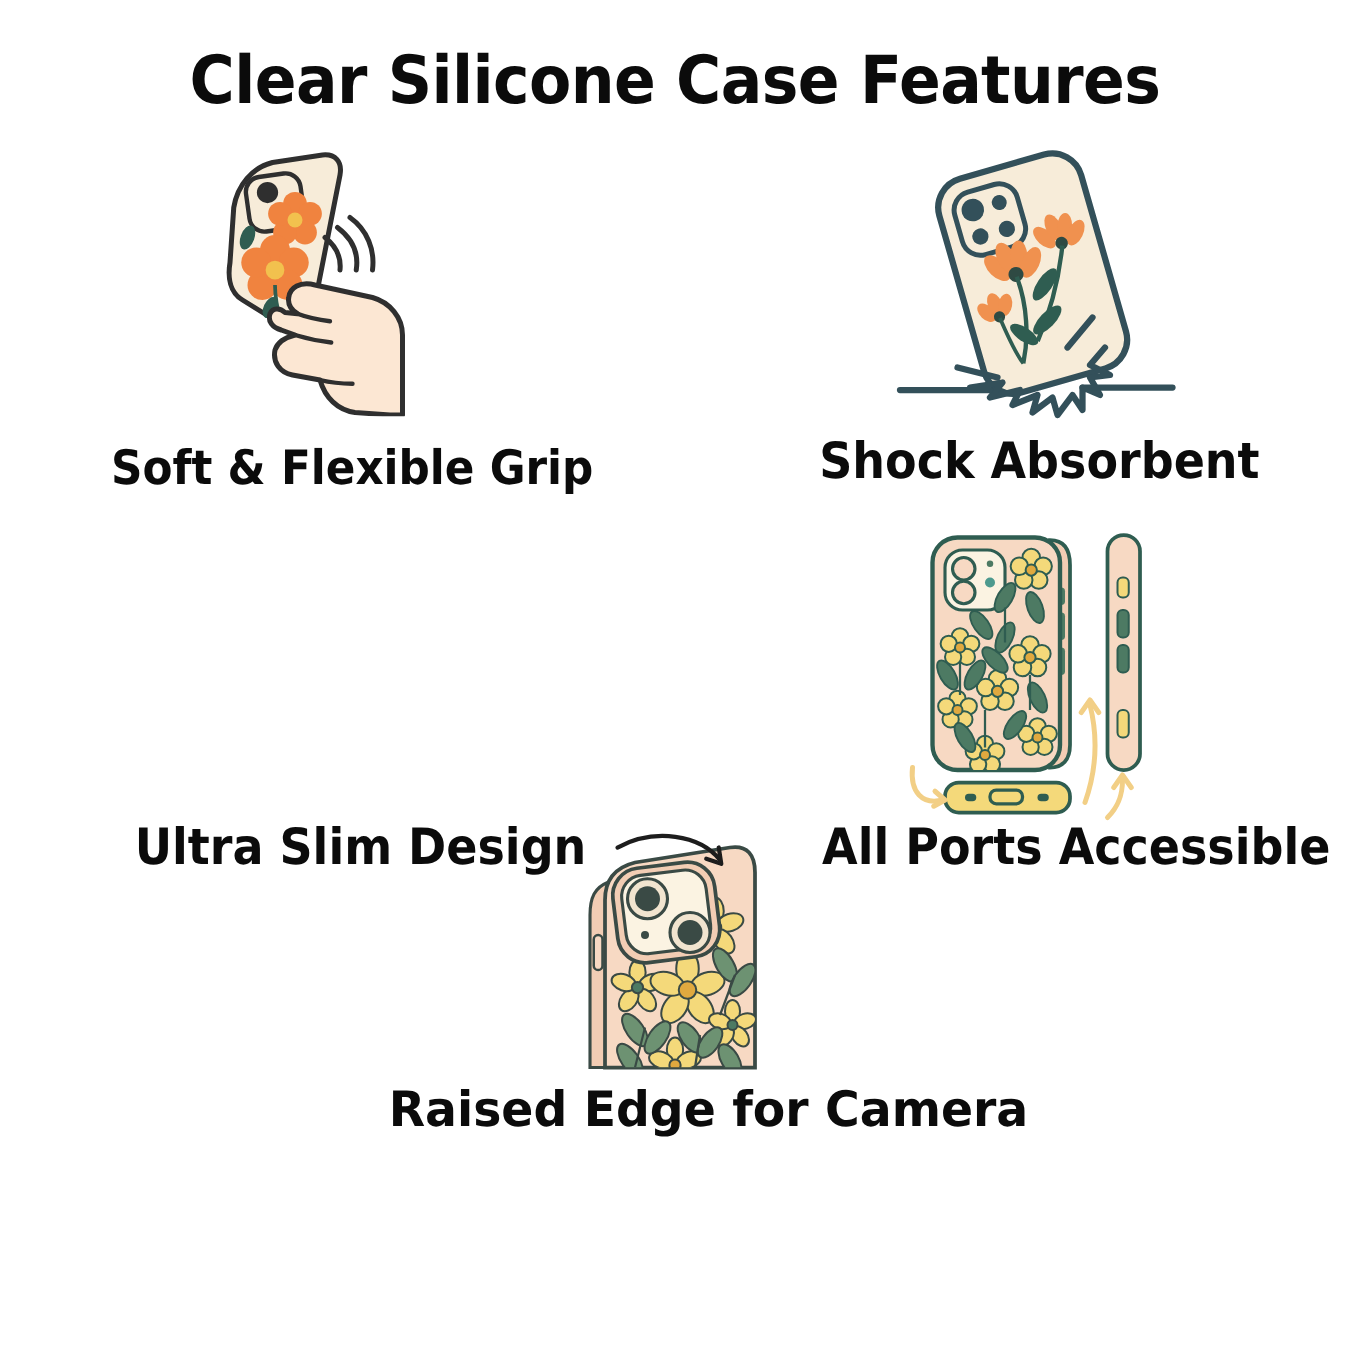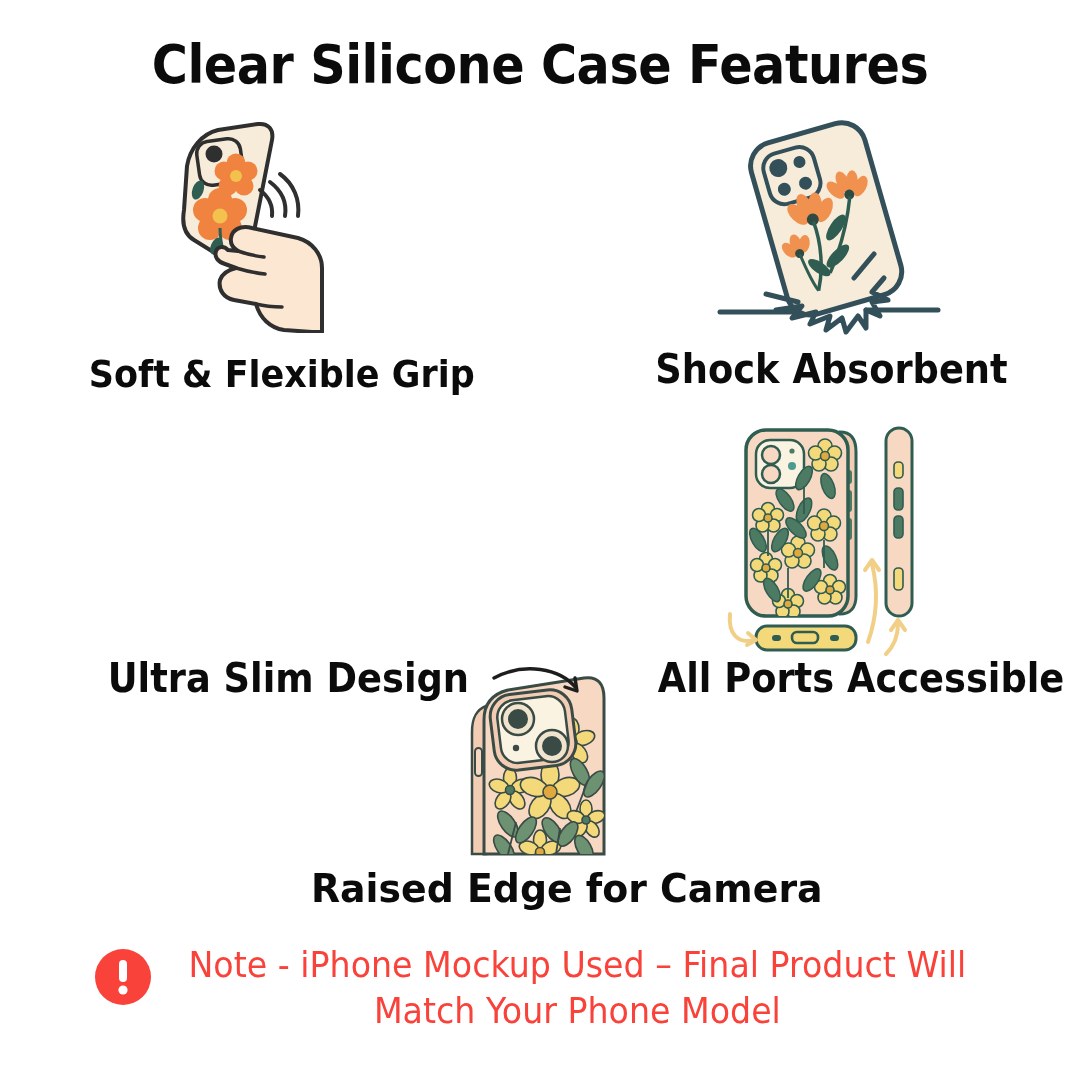--- a/index.html
+++ b/index.html
@@ -394,27 +394,14 @@
       <circle cx="100" cy="84" r="16" fill="#f1e4cf" stroke="#3a4a45" stroke-width="2.5"></circle>
       <circle cx="100" cy="84" r="10" fill="#3a4a45"></circle>
       <circle cx="64" cy="86" r="3.2" fill="#3a4a45"></circle>
 
       <path d="M42 16 C72 0 108 6 124 26" fill="none" stroke="#1d1d1d" stroke-width="3.4" stroke-linecap="round"></path>
       <polyline points="113,25 125,29 123,16" fill="none" stroke="#1d1d1d" stroke-width="3.4" stroke-linecap="round" stroke-linejoin="round"></polyline>
     </svg>
   </div>
   <div class="feat-label" id="label-raised">Raised Edge for Camera</div>
 
-  <div class="note-wrap">
-    <div class="note-icon">
-      <svg width="58" height="58" viewBox="0 0 58 58">
-        <circle cx="29" cy="29" r="28" fill="#f8423a"></circle>
-        <rect x="25" y="12" width="8" height="22" rx="4" fill="#ffffff"></rect>
-        <circle cx="29" cy="42" r="4.6" fill="#ffffff"></circle>
-      </svg>
-    </div>
-    <div class="note-text">
-      <div style="color:#f8423a;">Note - iPhone Mockup Used – Final Product Will</div>
-      <div style="color:#f8423a;">Match Your Phone Model</div>
-    </div>
-  </div>
 
 </div>
 
 </body></html>

